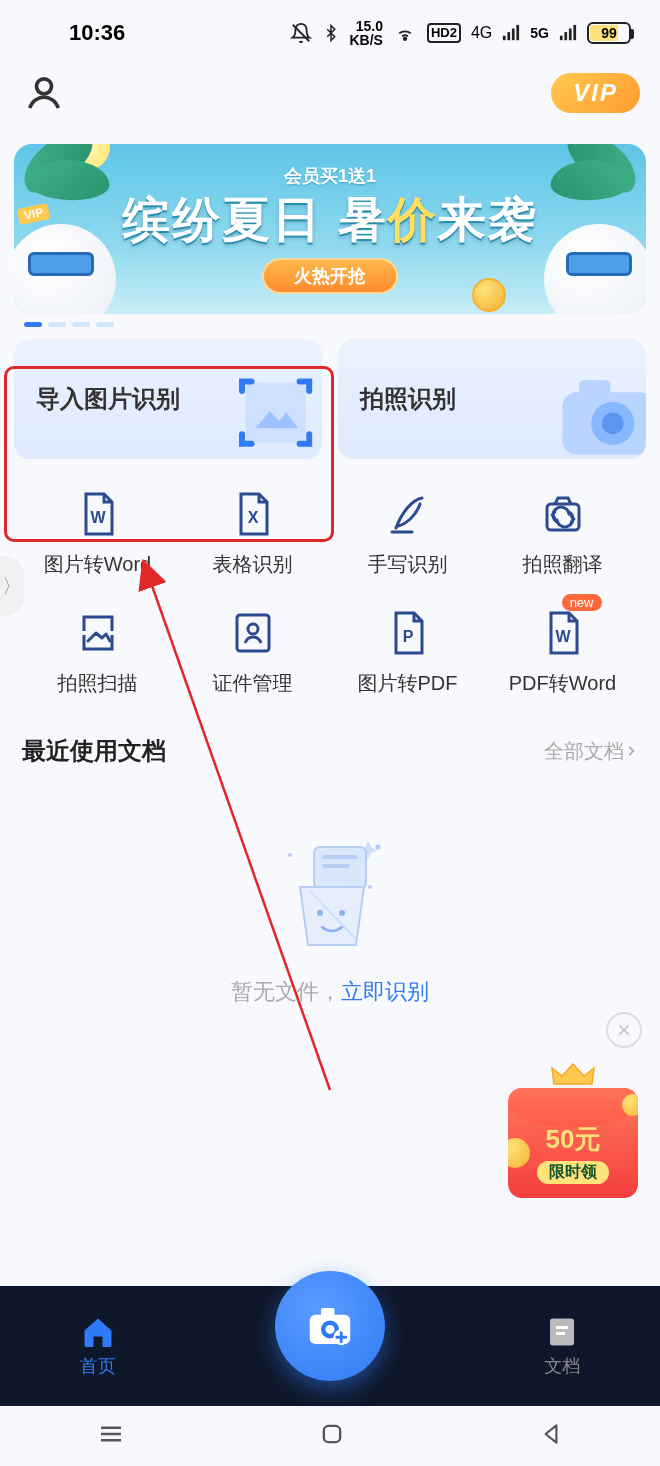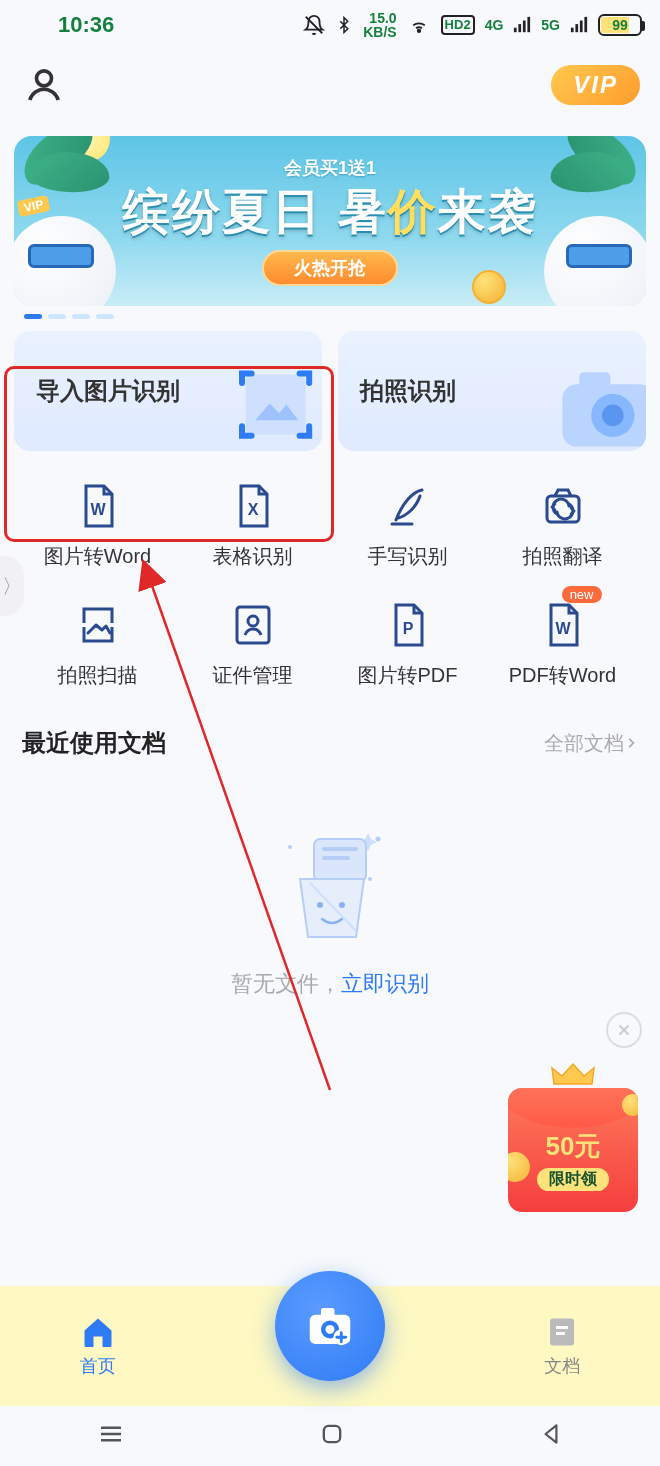--- a/index.html
+++ b/index.html
@@ -1,17 +1,17 @@
 <!DOCTYPE html>
 <html><head>
 <meta charset="utf-8">
 <style>
   *{box-sizing:border-box;margin:0;padding:0;font-family:-apple-system,BlinkMacSystemFont,"PingFang SC","Helvetica Neue",sans-serif;}
   body{width:660px;height:1466px;background:#f7f9fc;position:relative;overflow:hidden;}
-  .status-bar{height:50px;display:flex;align-items:center;justify-content:space-between;padding:0 18px;font-size:22px;font-weight:500;color:#15803d;}
+  .status-bar{height:50px;display:flex;align-items:center;justify-content:space-between;padding:0 29px;font-size:22px;font-weight:500;color:#000000;margin-top:8px;}
   .status-left{padding-left:40px;font-weight:600;}
   .status-right{display:flex;align-items:center;gap:10px;}
   .status-right svg,.status-right span{vertical-align:middle;}
   .kbs{font-size:14px;line-height:1;display:flex;flex-direction:column;align-items:flex-end;font-weight:600;}
   .hd-badge{border:2px solid #222;border-radius:4px;font-size:13px;font-weight:700;padding:0 2px;line-height:1.2;}
   .batt{border:2px solid #222;border-radius:6px;width:44px;height:22px;display:flex;align-items:center;justify-content:center;position:relative;font-size:14px;font-weight:600;}
   .batt:after{content:"";position:absolute;right:-5px;top:5px;width:3px;height:10px;background:#222;border-radius:0 2px 2px 0;}
   .batt-fill{position:absolute;left:1px;top:1px;bottom:1px;width:71%;background:#ffe27a;border-radius:3px 0 0 3px;z-index:-1;}
 
   .app-header{height:70px;display:flex;align-items:center;justify-content:space-between;padding:0 20px 0 24px;}
@@ -58,29 +58,29 @@
 
   .empty-state{margin-top:60px;display:flex;flex-direction:column;align-items:center;}
   .empty-illus{width:140px;height:140px;position:relative;}
   .empty-text{margin-top:10px;font-size:22px;color:#aaa;}
   .empty-text a{color:#2f7bf5;text-decoration:none;}
 
   .close-float{position:absolute;right:18px;top:1012px;width:36px;height:36px;border:2px solid #ddd;border-radius:50%;display:flex;align-items:center;justify-content:center;color:#ccc;font-size:20px;}
 
   .red-packet{position:absolute;right:12px;top:1060px;width:150px;display:flex;flex-direction:column;align-items:center;}
   .crown{width:50px;height:28px;}
-  .packet{width:130px;height:124px;background:linear-gradient(180deg,#ff7a5b,#f53e3e);border-radius:14px;position:relative;overflow:hidden;display:flex;flex-direction:column;align-items:center;justify-content:center;}
+  .packet{width:130px;height:110px;background:linear-gradient(180deg,#ff7a5b,#f53e3e);border-radius:14px;position:relative;overflow:hidden;display:flex;flex-direction:column;align-items:center;justify-content:center;}
   .packet-top{position:absolute;top:-40px;left:-10px;width:150px;height:80px;border-radius:50%;background:linear-gradient(180deg,#ff8b6b,#ff5a47);}
   .packet-amount{color:#ffe27a;font-size:26px;font-weight:800;z-index:2;margin-top:20px;}
   .packet-tag{background:#ffe27a;color:#14532d;border-radius:12px;padding:1px 12px;font-size:16px;font-weight:600;margin-top:4px;z-index:2;}
   .coin-side{position:absolute;width:30px;height:30px;border-radius:50%;background:radial-gradient(circle at 35% 30%,#ffe27a,#f4b233);}
   .coin-side.l{left:-8px;bottom:30px;}
   .coin-side.r{right:-6px;top:6px;width:22px;height:22px;}
 
-  .bottom-nav{position:absolute;bottom:60px;left:0;right:0;height:120px;display:flex;align-items:center;justify-content:space-around;background:#fef9c3;}
+  .bottom-nav{position:absolute;bottom:60px;left:0;right:0;height:120px;display:flex;align-items:center;justify-content:space-around;background:#0f172a;}
   .nav-item{display:flex;flex-direction:column;align-items:center;gap:4px;}
   .nav-item .nlbl{font-size:18px;}
   .nav-item.active{color:#2f7bf5;}
   .nav-item.inactive{color:#888;}
   .fab{width:110px;height:110px;border-radius:50%;background:radial-gradient(circle at 40% 35%,#5a9bff,#2f7bf5);box-shadow:0 8px 22px rgba(47,123,245,.5);display:flex;align-items:center;justify-content:center;margin-top:-40px;}
 
   .sys-nav{position:absolute;bottom:0;left:0;right:0;height:60px;display:flex;align-items:center;justify-content:space-around;}
   .sys-nav div{color:#555;}
 
   .arrow-svg{position:absolute;left:120px;top:530px;z-index:6;pointer-events:none;}
@@ -102,21 +102,21 @@
     <div class="kbs">
         <span>15.0</span>
         <span>KB/S</span>
       </div>
     <svg width="24" height="20" viewBox="0 0 24 24" fill="none" stroke="#222" stroke-width="2.2">
         <path d="M5 12.5a11 11 0 0114 0"></path>
         <path d="M8.5 16a6 6 0 017 0"></path>
         <circle cx="12" cy="19" r="1.5" fill="#222"></circle>
       </svg>
     <span class="hd-badge">HD2</span>
-    <span style="font-size:14px;font-weight:700">4G</span>
+    <span style="font-size:16px;font-weight:400">4G</span>
     <svg width="18" height="18" viewBox="0 0 20 20" fill="#222">
         <rect x="1" y="13" width="3" height="5"></rect>
         <rect x="6" y="9" width="3" height="9"></rect>
         <rect x="11" y="5" width="3" height="13"></rect>
         <rect x="16" y="1" width="3" height="17"></rect>
       </svg>
     <span style="font-size:14px;font-weight:600">5G</span>
     <svg width="18" height="18" viewBox="0 0 20 20" fill="#222">
         <rect x="1" y="13" width="3" height="5"></rect>
         <rect x="6" y="9" width="3" height="9"></rect>

